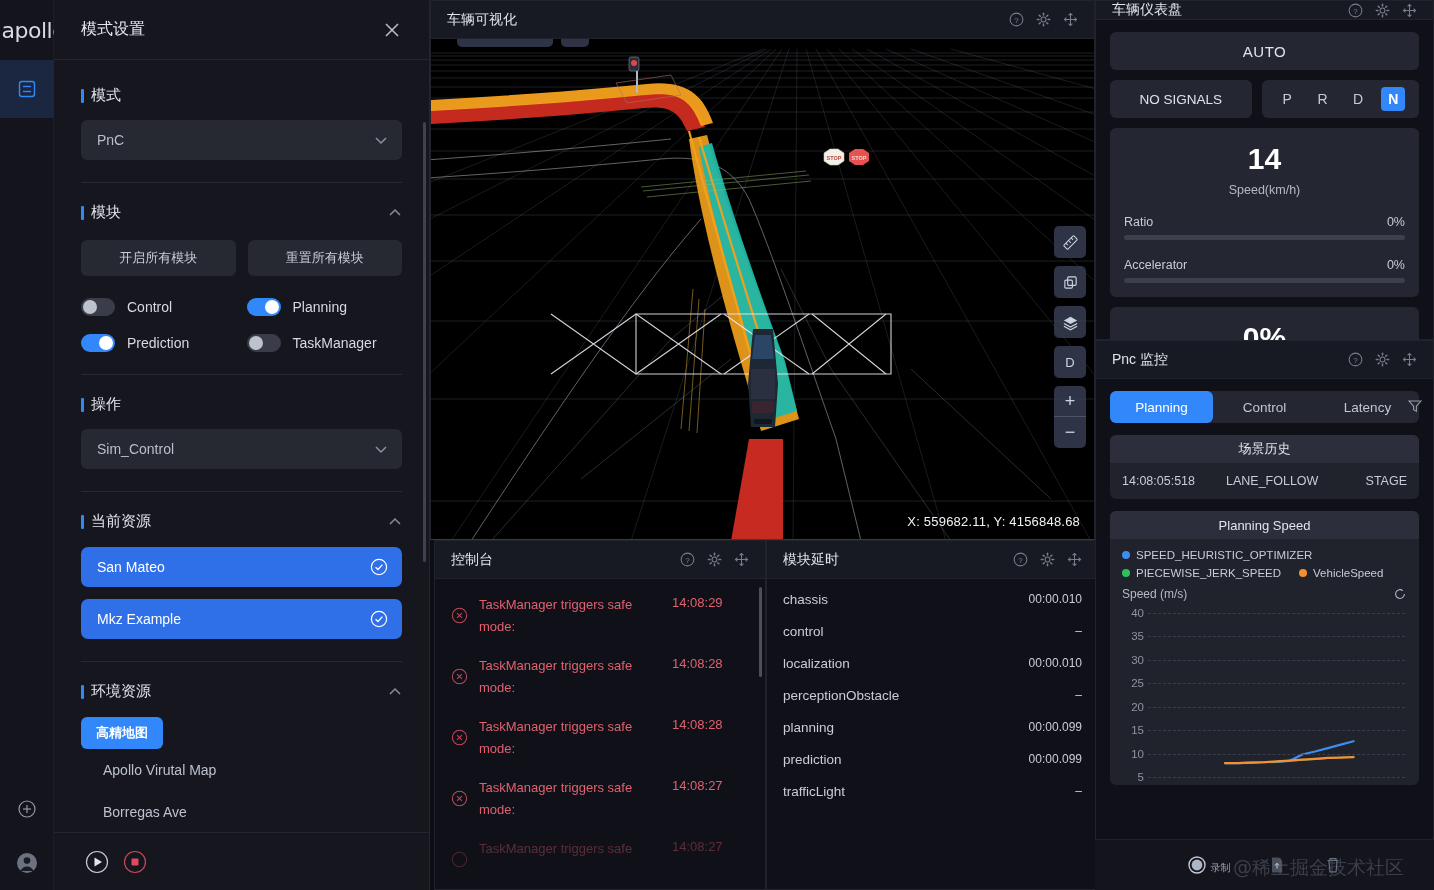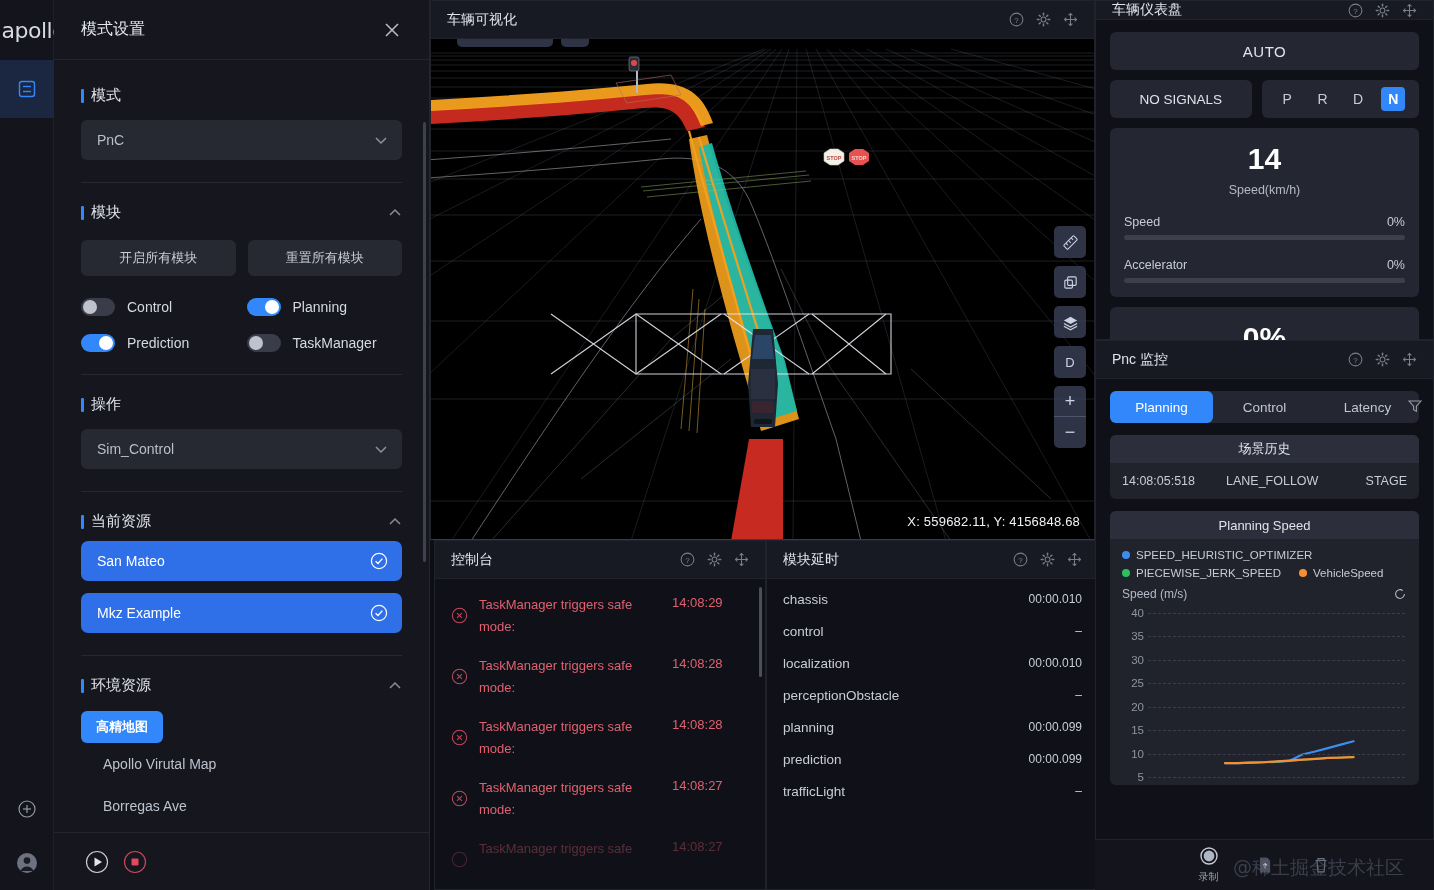--- a/index.html
+++ b/index.html
@@ -88,21 +88,21 @@
   }
   .tg.off .knob { left: 2px; background: #bdc2cc; }
   .tg.on .knob { right: 2px; background: #ffffff; }
   .tg-label { font-size: 14px; color: #d4d9e2; }
 
   .res-item {
     height: 40px; border-radius: 7px; background: #2f6fe8; margin-top: 12px;
     display: flex; align-items: center; justify-content: space-between;
     padding: 0 14px 0 16px; font-size: 14px; color: #fff; cursor: pointer;
   }
-  .res-item.first { margin-top: 10px; }
+  .res-item.first { margin-top: 16px; }
   .check { width: 18px; height: 18px; }
 
   .pill {
     display: inline-flex; align-items: center; justify-content: center;
     height: 32px; padding: 0 15px; border-radius: 6px; background: #3288fa;
     font-size: 13px; color: #fff; margin-top: 16px; cursor: pointer; font-weight: 600;
   }
   .env-item { font-size: 14px; color: #bcc2cd; padding: 13px 0 13px 22px; cursor: pointer; }
 
   .settings-foot {
@@ -230,21 +230,21 @@
   .yticks { position: absolute; left: 0; top: 0; width: 26px; height: 100%; }
   .ytick { position: absolute; right: 2px; font-size: 11.5px; color: #8e94a1; transform: translateY(-50%); }
   .gridline { position: absolute; left: 28px; right: 4px; border-top: 1px dashed #3a3e4c; }
   .chart-svg { position: absolute; left: 28px; right: 4px; top: 0; bottom: 0; }
 
   
   .botbar {
     position: absolute; left: 1095px; top: 840px; width: 339px; height: 50px;
     background: #13141c; display: flex; align-items: center; justify-content: center; gap: 36px;
   }
-  .bb-item { display: flex; flex-direction: column; align-items: flex-end; gap: 4px; cursor: pointer; }
+  .bb-item { display: flex; flex-direction: row; align-items: flex-end; gap: 4px; cursor: pointer; }
   .bb-label { font-size: 10px; color: #9aa0ad; }
   .watermark {
     position: absolute; left: 1233px; top: 855px; width: 200px; height: 28px;
     font-size: 19px; color: #5b6070; opacity: .55; white-space: nowrap;
     font-family: "DejaVu Sans", sans-serif;
   }
 </style>
 </head>
 <body>
 
@@ -790,21 +790,21 @@
             <div class="gi">R</div>
             <div class="gi">D</div>
             <div class="gi sel">N</div>
           </div>
         </div>
         <div class="dash-3">
           <div class="dash-card">
             <div class="big-num">14</div>
             <div class="small-cap">Speed(km/h)</div>
             <div class="meter-row">
-              <span>Speed</span>
+              <span>Ratio</span>
               <span>0%</span>
             </div>
             <div class="meter-bar"></div>
             <div class="meter-row">
               <span>Accelerator</span>
               <span>0%</span>
             </div>
             <div class="meter-bar"></div>
           </div>
           <div class="dash-card">

